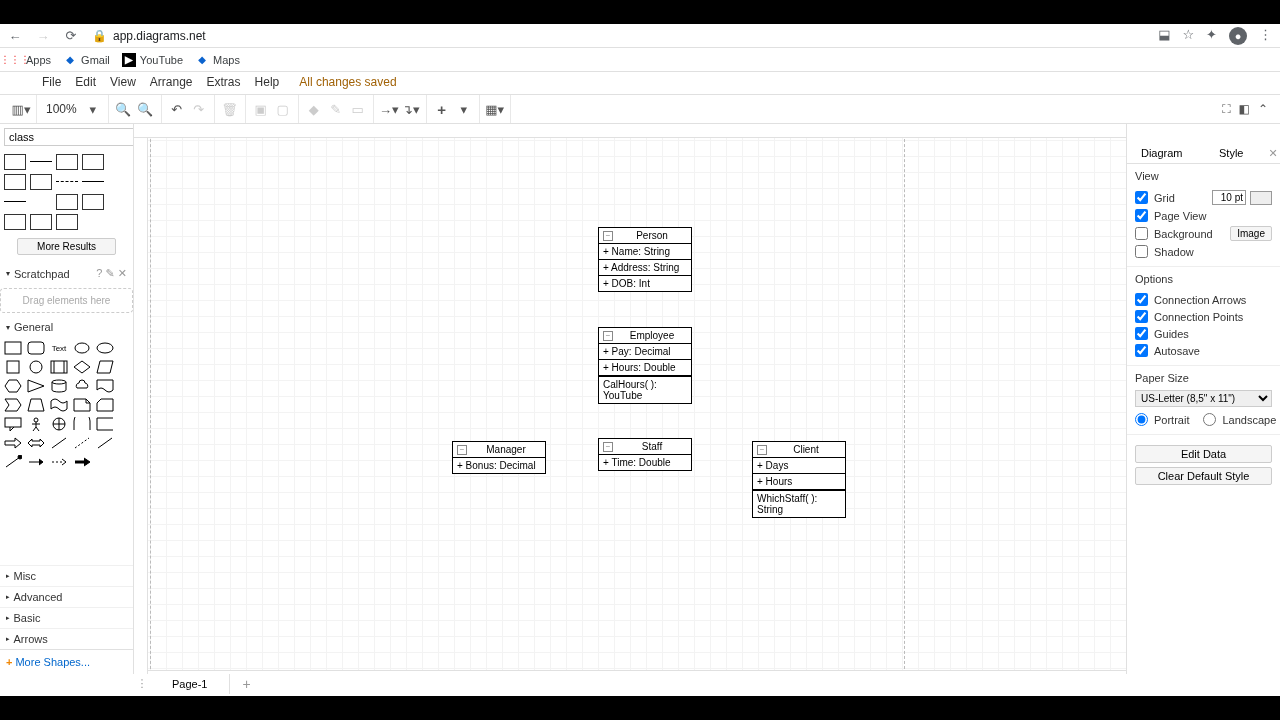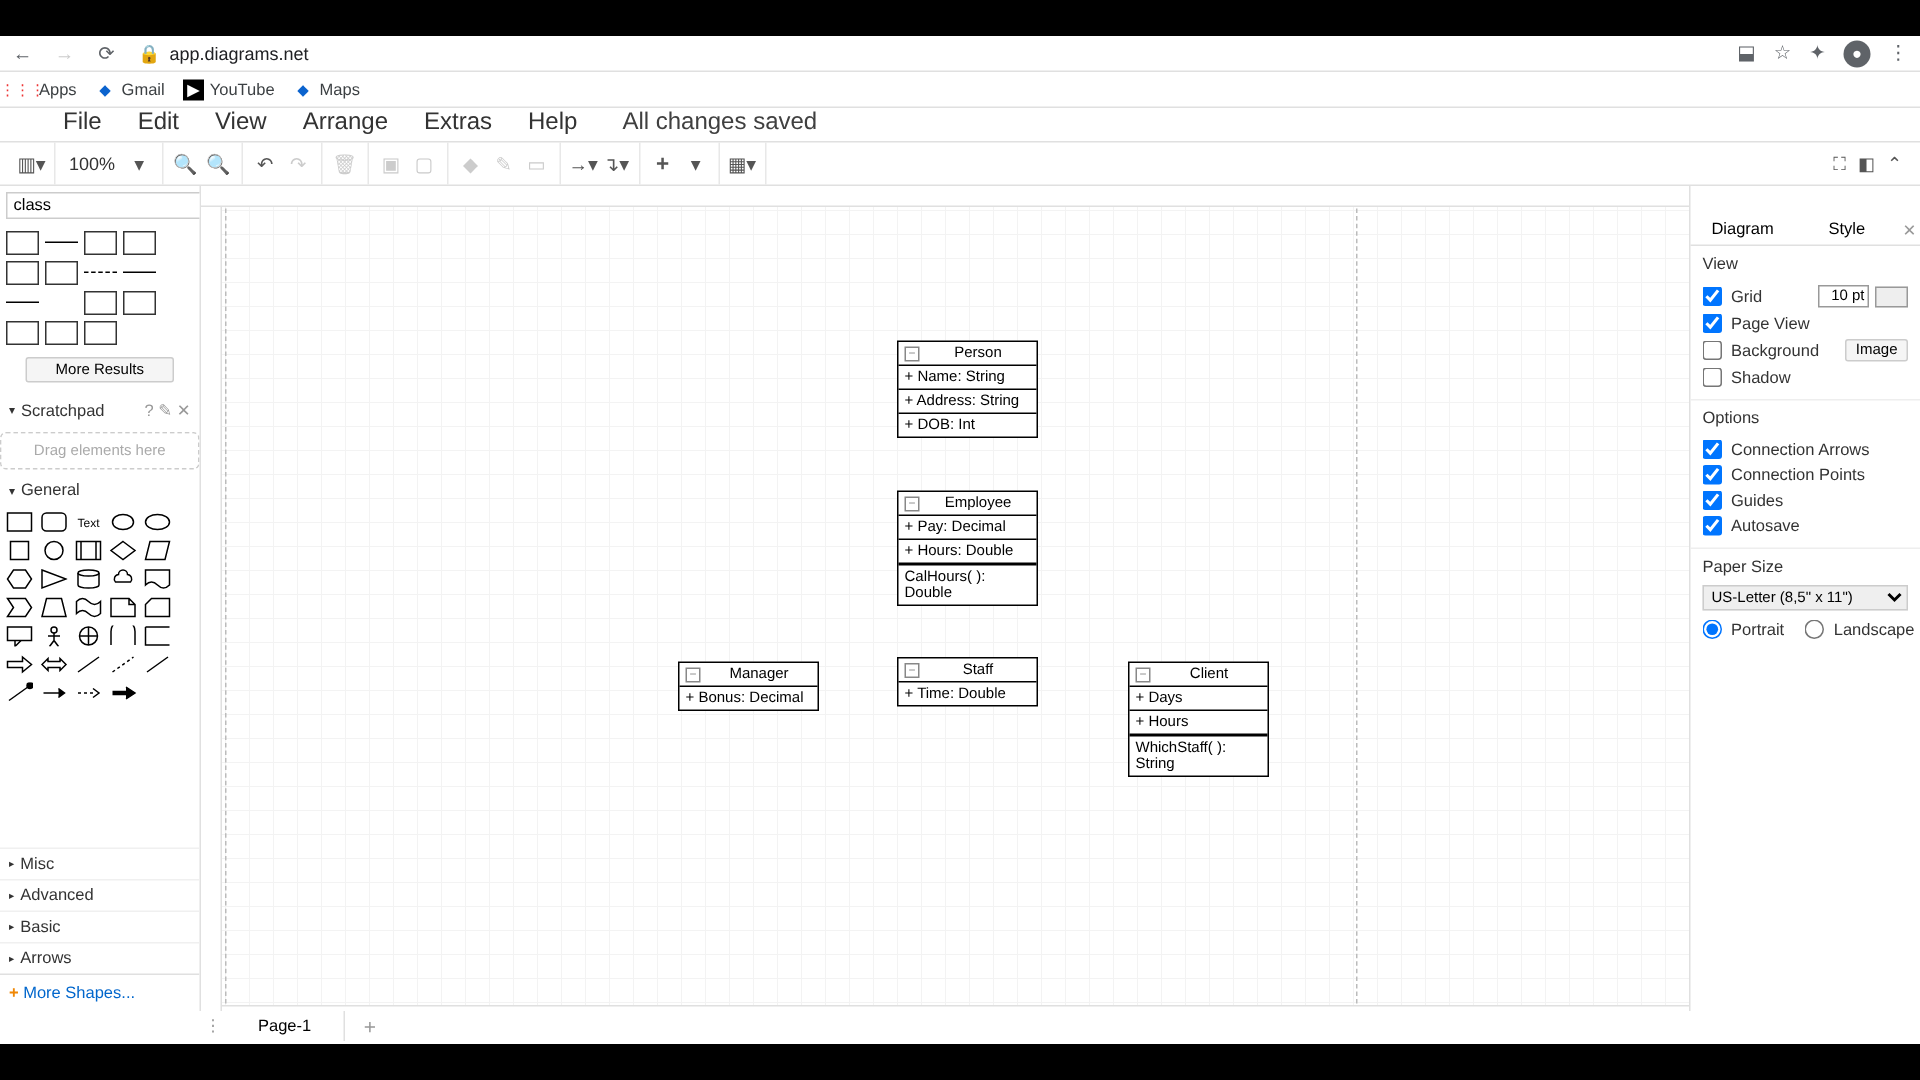--- a/index.html
+++ b/index.html
@@ -19,22 +19,22 @@
 
 
 .title-bar { height:22px; display:flex; align-items:center; padding:4px 8px 0; }
 .logo { width:26px;height:26px;background:#f08705;border-radius:3px;margin-right:10px;display:flex;align-items:center;justify-content:center;margin-top:2px; }
 .logo svg { width:16px;height:16px; }
 .doc-title { font-size:14px; color:#333; }
 .share-btn { margin-left:auto; background:#f08705; border:1px solid #d97704; color:#000; font-size:12px; padding:3px 10px; border-radius:3px; display:flex; align-items:center; gap:4px; margin-right:4px; }
 .globe-ico { margin-left:8px; color:#999; font-size:13px; }
 
 
-.menu-bar { height:22px; display:flex; align-items:center; padding:0 42px 2px; font-size:16px; color:#333; gap:24px; }
-.menu-bar .saved { color:#404040; margin-left:6px; }
+.menu-bar { height:22px; display:flex; align-items:center; padding:0 42px 2px; font-size:12px; color:#333; gap:14px; }
+.menu-bar .saved { color:#a16207; margin-left:6px; }
 
 
 .toolbar { height:30px; border-top:1px solid #e0e0e0; border-bottom:1px solid #e0e0e0; display:flex; align-items:center; padding:0 6px; gap:0; }
 .toolbar .tb-grp { display:flex; align-items:center; gap:4px; padding:0 6px; border-right:1px solid #e8e8e8; height:100%; }
 .toolbar .tb-grp:last-child { border-right:none; }
 .tb-ico { width:18px; color:#555; text-align:center; font-size:13px; display:inline-flex; align-items:center; justify-content:center; }
 .tb-ico.dis { color:#ccc; }
 .zoom-val { font-size:12px; color:#333; padding:0 3px; }
 .toolbar .right-tools { margin-left:auto; display:flex; gap:8px; padding-right:6px; color:#555; font-size:12px; }
 
@@ -469,21 +469,21 @@
         <div class="row">+ DOB: Int</div>
       </div>
 
       <div class="uml" style="left:464px; top:203px; width:94px">
         <div class="hdr">
             <span class="minus">−</span>
             <span class="ttl">Employee</span>
           </div>
         <div class="row">+ Pay: Decimal</div>
         <div class="row">+ Hours: Double</div>
-        <div class="row sep">CalHours( ): Double</div>
+        <div class="row sep">CalHours( ): YouTube</div>
       </div>
 
       <div class="uml" style="left:318px; top:317px; width:94px">
         <div class="hdr">
             <span class="minus">−</span>
             <span class="ttl">Manager</span>
           </div>
         <div class="row">+ Bonus: Decimal</div>
       </div>
 
@@ -556,20 +556,24 @@
       <div class="rp-sec" style="border-top:1px solid #eee">
         <h4>Paper Size</h4>
         <select class="rp-select"><option>US-Letter (8,5" x 11")</option></select>
         <div class="rp-row" style="margin-top:4px">
           <input type="radio" checked="" style="">
             <span>Portrait</span>
           <input type="radio" style="margin-left: 10px;">
             <span>Landscape</span>
         </div>
       </div>
+      <div class="rp-sec" style="border-top:1px solid #eee">
+        <div class="rp-wide-btn">Edit Data</div>
+        <div class="rp-wide-btn">Clear Default Style</div>
+      </div>
     </div>
   </div>
 
   <div class="footer">
     <div class="handle">⋮</div>
     <div class="page-tab">Page-1</div>
     <div class="add-page">+</div>
   </div>
 </div>
 

